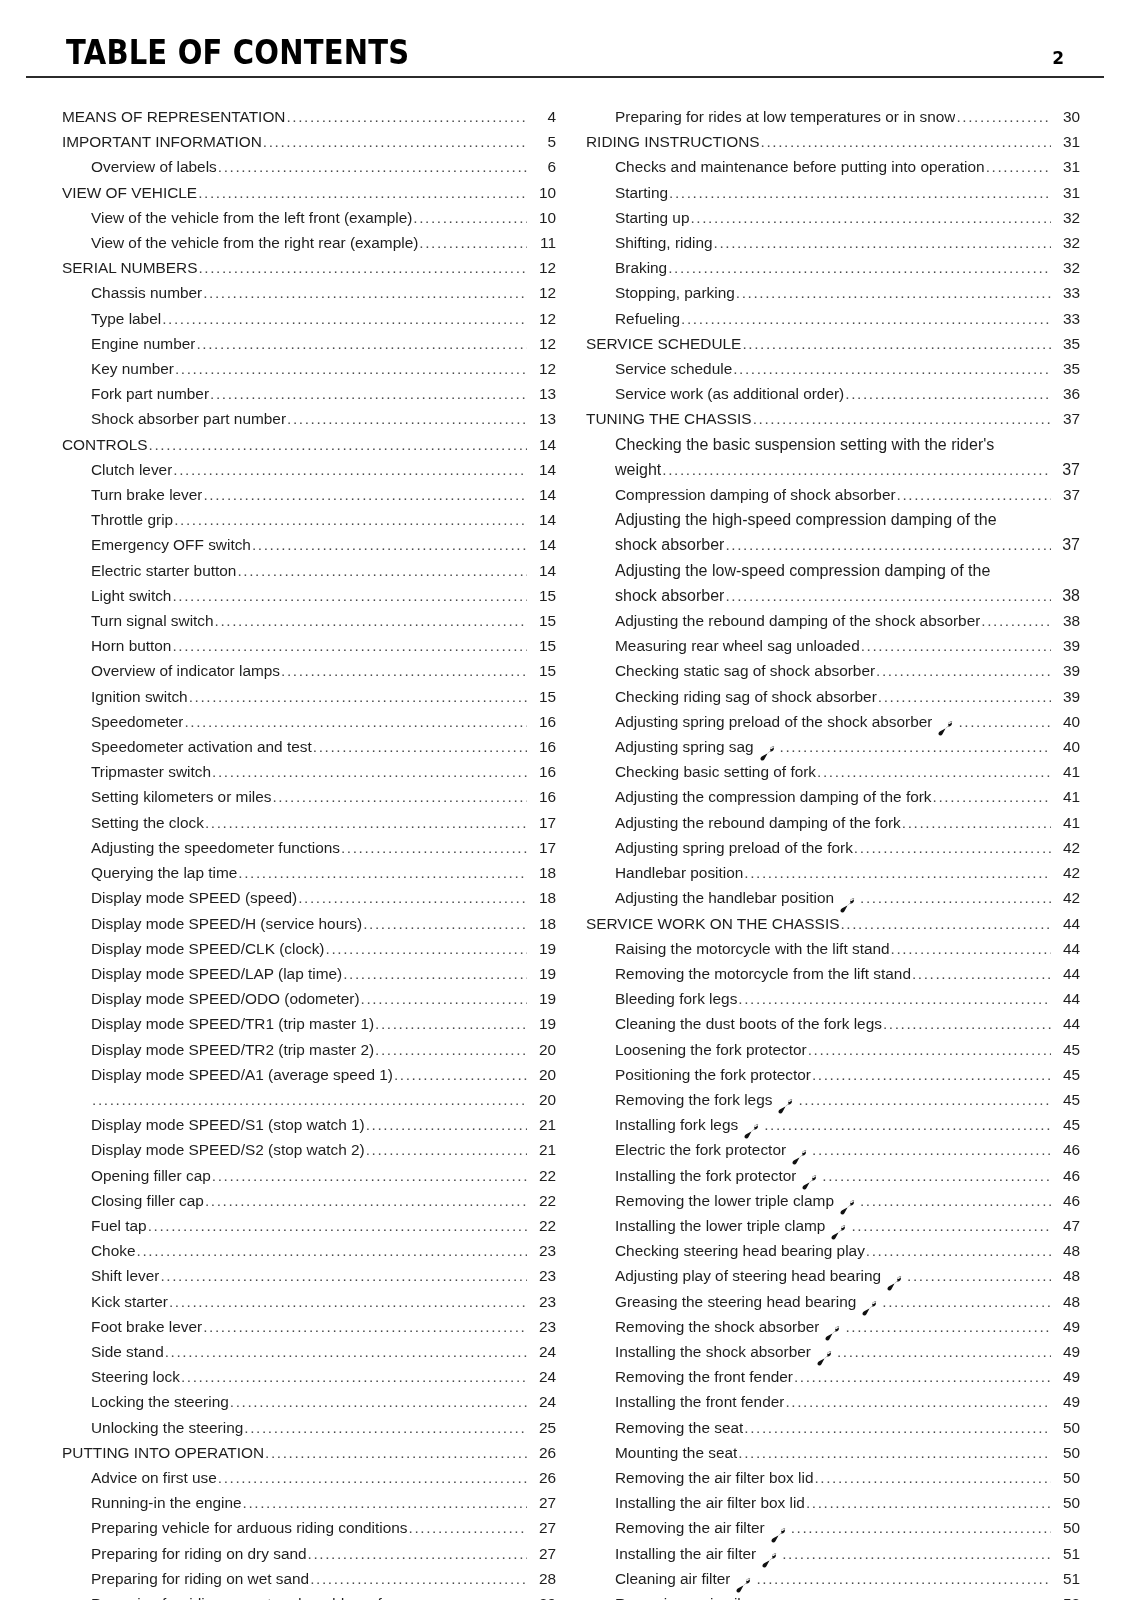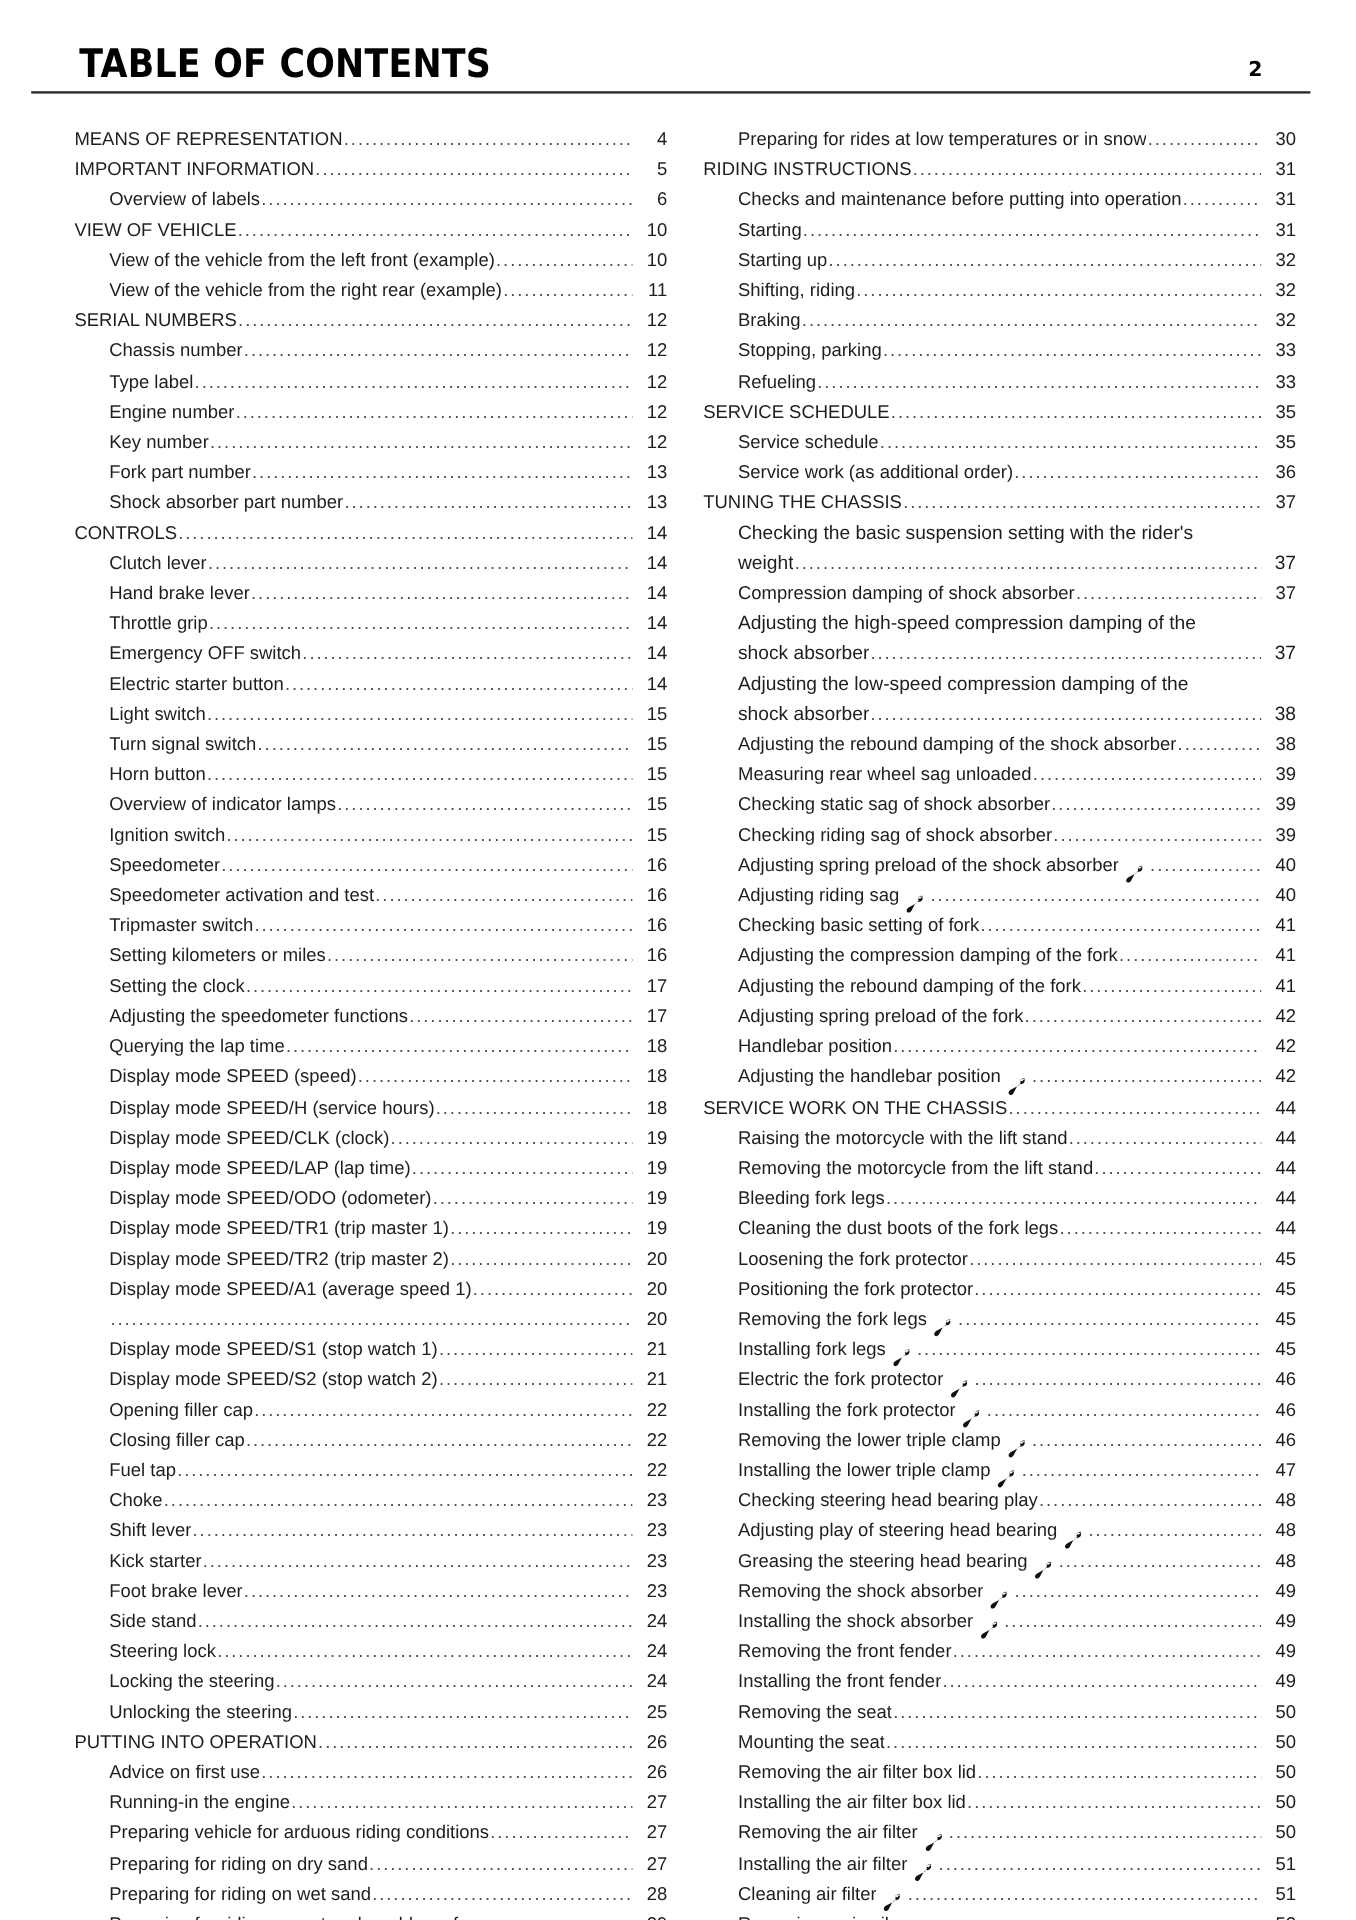--- a/index.html
+++ b/index.html
@@ -11,21 +11,21 @@
     width: 1130px; height: 1600px;
     font-family: "Liberation Sans", sans-serif;
     color: #1a1a1a;
     position: relative;
     overflow: hidden;
   }
 
   
   .page-header {
     position: absolute;
-    left: 0; right: 12px; top: 0;
+    left: 0; right: 0; top: 0;
     height: 92px;
     padding-left: 36px;
   }
   .toc-title {
     position: absolute;
     left: 66px;
     top: 36px;
     font-family: "DejaVu Sans", sans-serif;
     font-weight: bold;
     font-size: 33px;
@@ -214,21 +214,21 @@
         <span class="entry-title">CONTROLS</span>
         <span class="entry-leader"></span>
         <span class="entry-page">14</span>
       </div>
       <div class="entry level-1">
         <span class="entry-title">Clutch lever</span>
         <span class="entry-leader"></span>
         <span class="entry-page">14</span>
       </div>
       <div class="entry level-1">
-        <span class="entry-title">Hand brake lever</span>
+        <span class="entry-title">Turn brake lever</span>
         <span class="entry-leader"></span>
         <span class="entry-page">14</span>
       </div>
       <div class="entry level-1">
         <span class="entry-title">Throttle grip</span>
         <span class="entry-leader"></span>
         <span class="entry-page">14</span>
       </div>
       <div class="entry level-1">
         <span class="entry-title">Emergency OFF switch</span>
@@ -564,21 +564,21 @@
         <span class="entry-title">Adjusting spring preload of the shock absorber</span>
         <span class="tool-icon">
           <svg viewBox="0 0 20 18" width="17" height="15" aria-hidden="true">
             <path d="M18.3 1.0 C17.0 0.3 15.4 0.5 14.3 1.6 C13.2 2.7 13.0 4.3 13.6 5.6 L10.9 8.3 L3.6 12.2 C2.7 12.7 2.0 13.5 1.7 14.5 C1.2 16.0 2.3 17.5 3.9 17.4 C4.9 17.3 5.8 16.7 6.3 15.8 L10.0 8.9 L12.7 6.2 C14.0 6.8 15.6 6.6 16.7 5.5 C17.8 4.4 18.0 2.8 17.3 1.5 L15.2 3.6 L13.6 3.4 L13.4 1.8 Z" fill="#111111"></path>
           </svg>
         </span>
         <span class="entry-leader"></span>
         <span class="entry-page">40</span>
       </div>
       <div class="entry level-1">
-        <span class="entry-title">Adjusting riding sag</span>
+        <span class="entry-title">Adjusting spring sag</span>
         <span class="tool-icon">
           <svg viewBox="0 0 20 18" width="17" height="15" aria-hidden="true">
             <path d="M18.3 1.0 C17.0 0.3 15.4 0.5 14.3 1.6 C13.2 2.7 13.0 4.3 13.6 5.6 L10.9 8.3 L3.6 12.2 C2.7 12.7 2.0 13.5 1.7 14.5 C1.2 16.0 2.3 17.5 3.9 17.4 C4.9 17.3 5.8 16.7 6.3 15.8 L10.0 8.9 L12.7 6.2 C14.0 6.8 15.6 6.6 16.7 5.5 C17.8 4.4 18.0 2.8 17.3 1.5 L15.2 3.6 L13.6 3.4 L13.4 1.8 Z" fill="#111111"></path>
           </svg>
         </span>
         <span class="entry-leader"></span>
         <span class="entry-page">40</span>
       </div>
       <div class="entry level-1">
         <span class="entry-title">Checking basic setting of fork</span>

